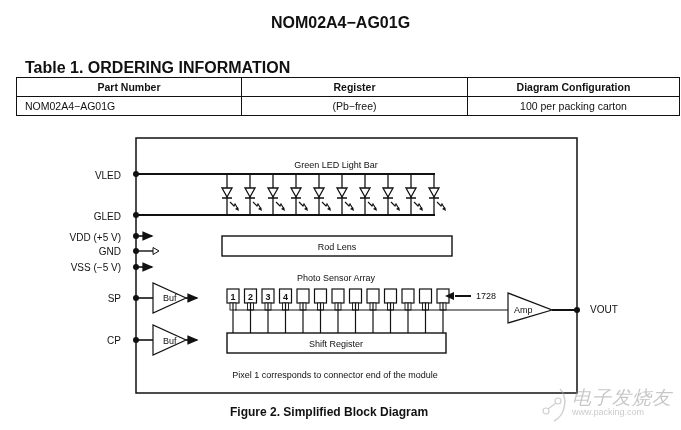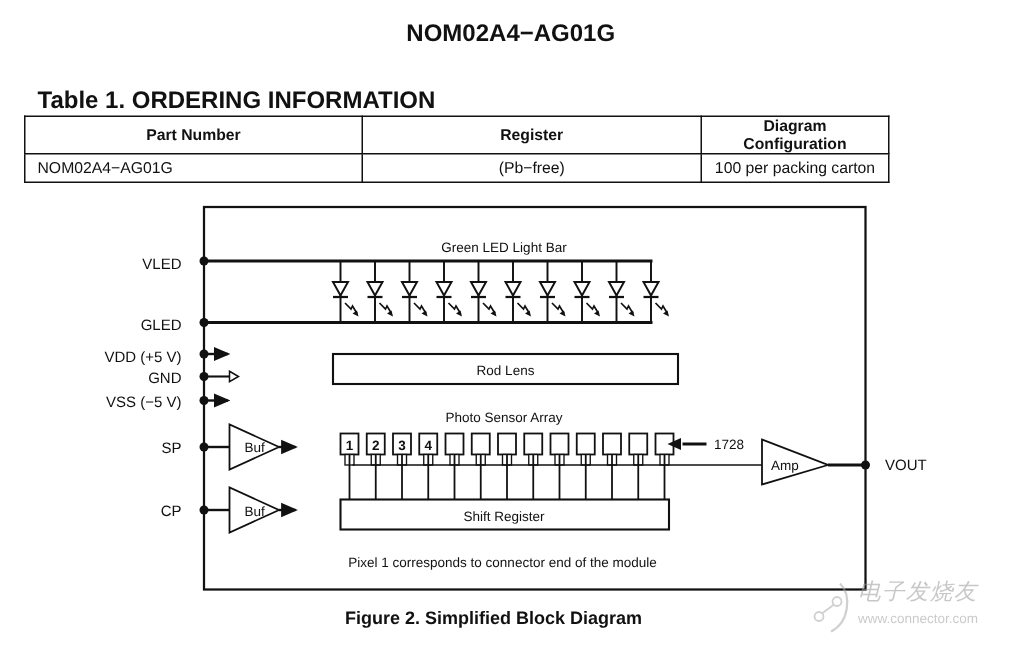--- a/index.html
+++ b/index.html
@@ -1,33 +1,33 @@
 <!DOCTYPE html>
 <html><head>
   <meta charset="utf-8">
   <style>
     html, body { margin: 0; padding: 0; background: #ffffff; }
     body { width: 681px; height: 430px; position: relative; overflow: hidden;
            font-family: "Liberation Sans", sans-serif; color: #111; }
     .doc-title { position: absolute; left: 0; width: 681px; top: 14px; text-align: center;
                  font-weight: bold; font-size: 16px; }
     .table-title { position: absolute; left: 25px; top: 59px; font-weight: bold; font-size: 16px; }
-    table.order { position: absolute; left: 16px; top: 77px; width: 577px; border-collapse: collapse;
+    table.order { position: absolute; left: 16px; top: 77px; width: 664px; border-collapse: collapse;
                   font-size: 10.5px; }
     table.order th, table.order td { border: 1.5px solid #111; height: 18px; padding: 0 8px; }
     table.order th { font-weight: bold; text-align: center; }
     table.order td { text-align: center; }
     table.order td.left { text-align: left; }
     svg.diagram { position: absolute; left: 0; top: 0; }
     svg text { font-family: "Liberation Sans", sans-serif; fill: #111; }
     .fig-caption { position: absolute; left: 0; width: 681px; top: 405px; padding-right: 0;
                    font-weight: bold; font-size: 12px; }
     .fig-caption span { position: absolute; left: 230px; }
     .watermark { position: absolute; left: 538px; top: 385px; width: 140px; height: 45px; opacity: 0.55; }
-    .watermark .wm-cn { position: absolute; left: 34px; top: 0px; font-size: 15px; color: #9a9a9a;
+    .watermark .wm-cn { position: absolute; left: 34px; top: 0px; font-size: 19px; color: #9a9a9a;
                         font-style: italic; letter-spacing: 1px; }
     .watermark .wm-url { position: absolute; left: 34px; top: 22px; font-size: 9px; color: #a0a0a0; }
   </style>
 </head>
 <body>
 
 <div class="doc-title">NOM02A4−AG01G</div>
 <div class="table-title">Table 1. ORDERING INFORMATION</div>
 
 <table class="order">
@@ -262,14 +262,14 @@
   </div>
 
 <div class="watermark">
   <svg width="32" height="40" style="position:absolute;left:0;top:0">
     <path d="M22,4 C30,12 28,30 16,36" fill="none" stroke="#aaa" stroke-width="1.5"></path>
     <circle cx="8" cy="26" r="3" fill="none" stroke="#aaa" stroke-width="1.2"></circle>
     <circle cx="20" cy="16" r="3" fill="none" stroke="#aaa" stroke-width="1.2"></circle>
     <line x1="10" y1="24" x2="18" y2="18" stroke="#aaa" stroke-width="1.2"></line>
   </svg>
   <span class="wm-cn">电子发烧友</span>
-  <span class="wm-url">www.connector.com</span>
+  <span class="wm-url">www.packing.com</span>
 </div>
 
 </body></html>

